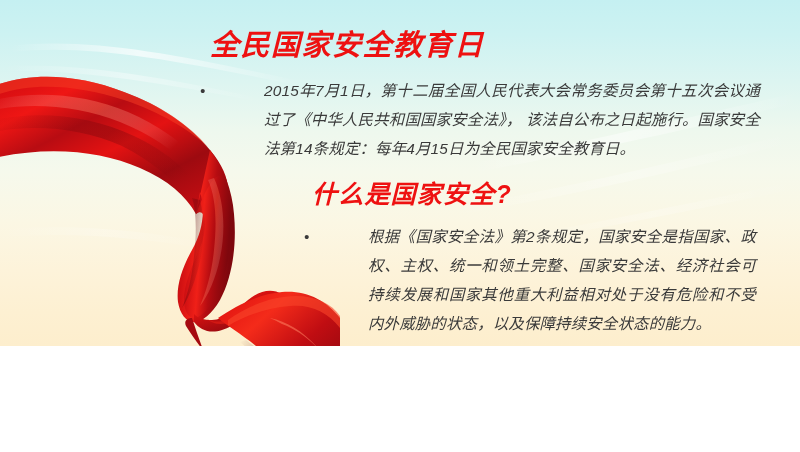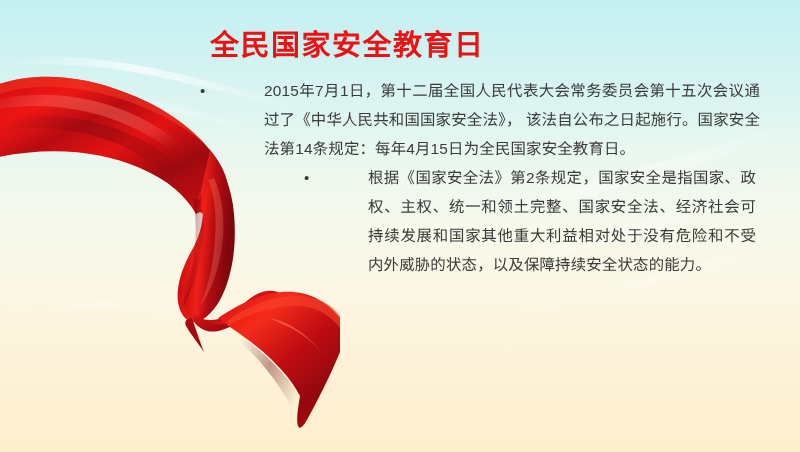--- a/index.html
+++ b/index.html
@@ -8,33 +8,34 @@
     padding: 0;
     background: #ffffff;
   }
   body {
     font-family: "Liberation Sans", "DejaVu Sans", sans-serif;
   }
 
   #slide {
     position: relative;
     width: 800px;
-    height: 452px;
+    height: 346px;
     overflow: hidden;
     background: linear-gradient(
         to bottom,
         #c5f0f2 0%,
         #cdf2f2 10%,
         #ddf5f1 24%,
         #eef8ee 38%,
         #f6f9ec 50%,
         #fbf7e4 64%,
         #fdf3da 78%,
         #fdf0d2 90%,
         #fdeecd 100%);
+    font-style: italic;
   }
 
   
   .streaks {
     position: absolute;
     inset: 0;
     pointer-events: none;
   }
   .streaks svg { display: block; width: 100%; height: 100%; }
 
@@ -299,20 +300,21 @@
 
   <div class="content">
 
     <h1 class="title">全民国家安全教育日</h1>
 
     <div class="para para-1">
       <span class="bullet">•</span>
       <span class="ptext">2015年7月1日，第十二届全国人民代表大会常务委员会第十五次会议通过了《中华人民共和国国家安全法》， 该法自公布之日起施行。国家安全法第14条规定：每年4月15日为全民国家安全教育日。</span>
     </div>
 
+    <h2 class="subtitle">什么是国家安全?</h2>
 
     <div class="para para-2">
       <span class="bullet">•</span>
       <span class="ptext">根据《国家安全法》第2条规定，国家安全是指国家、政权、主权、统一和领土完整、国家安全法、经济社会可持续发展和国家其他重大利益相对处于没有危险和不受内外威胁的状态，以及保障持续安全状态的能力。</span>
     </div>
 
   </div>
 </div>
 
 </body></html>

